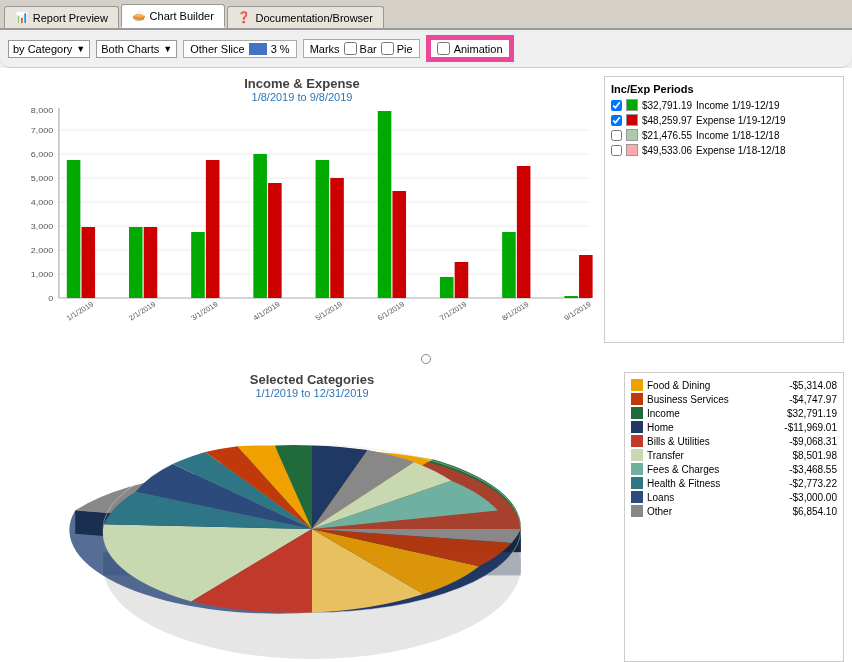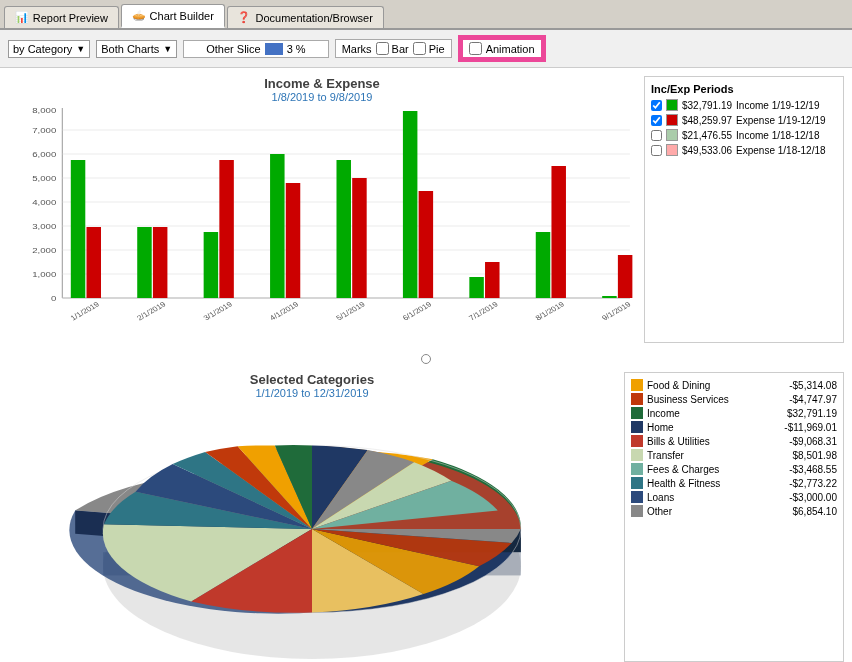--- a/index.html
+++ b/index.html
@@ -4,41 +4,41 @@
   <style>
     * { box-sizing: border-box; margin: 0; padding: 0; }
     body { font-family: Arial, sans-serif; font-size: 12px; background: #f0f0f0; width: 852px; height: 662px; overflow: hidden; }
     
     
     .tabs { display: flex; align-items: flex-end; background: #d4d0c8; padding: 4px 4px 0 4px; border-bottom: 2px solid #999; }
     .tab { display: flex; align-items: center; gap: 4px; padding: 4px 10px; background: #e8e4dc; border: 1px solid #999; border-bottom: none; border-radius: 3px 3px 0 0; cursor: pointer; font-size: 11px; margin-right: 2px; }
     .tab.active { background: #fff; border-bottom: 2px solid #fff; z-index: 1; }
     
     
-    .toolbar { display: flex; align-items: center; padding: 5px 8px; background: #f0f0f0; border-bottom: 1px solid #ccc; gap: 6px; }
+    .toolbar { display: flex; align-items: center; padding: 5px 8px; background: #f0f0f0; border-bottom: 1px solid #ccc; gap: 6px; border-radius: 10px; }
     .toolbar-dropdown { display: flex; align-items: center; border: 1px solid #999; background: white; padding: 2px 4px; font-size: 11px; }
     .toolbar-dropdown .arrow { margin-left: 4px; font-size: 9px; }
-    .other-slice-group { display: flex; align-items: center; gap: 4px; border: 1px solid #aaa; padding: 2px 22px; background: white; font-size: 11px; }
+    .other-slice-group { display: flex; align-items: center; gap: 4px; border: 1px solid #aaa; padding: 2px 6px; background: white; font-size: 11px; }
     .slice-bar { width: 18px; height: 12px; background: #4472c4; }
     .marks-group { display: flex; align-items: center; gap: 4px; border: 1px solid #aaa; padding: 2px 6px; background: white; font-size: 11px; }
     .checkbox-label { display: flex; align-items: center; gap: 3px; font-size: 11px; }
     .checkbox-label input { margin: 0; }
     .animation-group { display: flex; align-items: center; gap: 4px; border: 5px solid #ec4899; padding: 2px 6px; background: white; font-size: 11px; }
     
     
     .main { display: flex; flex-direction: column; background: white; height: calc(662px - 64px); }
     
     
     .chart-section-top { display: flex; padding: 8px; height: 290px; }
     .bar-chart-area { flex: 1; position: relative; }
     .chart-title { text-align: center; color: #404040; font-weight: bold; font-size: 13px; }
     .chart-subtitle { text-align: center; color: #2e75b6; font-size: 11px; }
     
     
-    .legend-top { width: 200px; border: 1px solid #ccc; padding: 6px; font-size: 10px; margin-left: 8px; }
+    .legend-top { width: 240px; border: 1px solid #ccc; padding: 6px; font-size: 10px; margin-left: 8px; }
     .legend-title { font-weight: bold; font-size: 11px; margin-bottom: 4px; }
     .legend-item { display: flex; align-items: center; gap: 4px; margin-bottom: 3px; }
     .legend-color { width: 12px; height: 12px; border: 1px solid #999; flex-shrink: 0; }
     .legend-cb { width: 11px; height: 11px; flex-shrink: 0; }
     
     
     .bar-svg { width: 100%; height: 220px; }
     
     
     .divider-row { display: flex; justify-content: center; align-items: center; height: 18px; }

